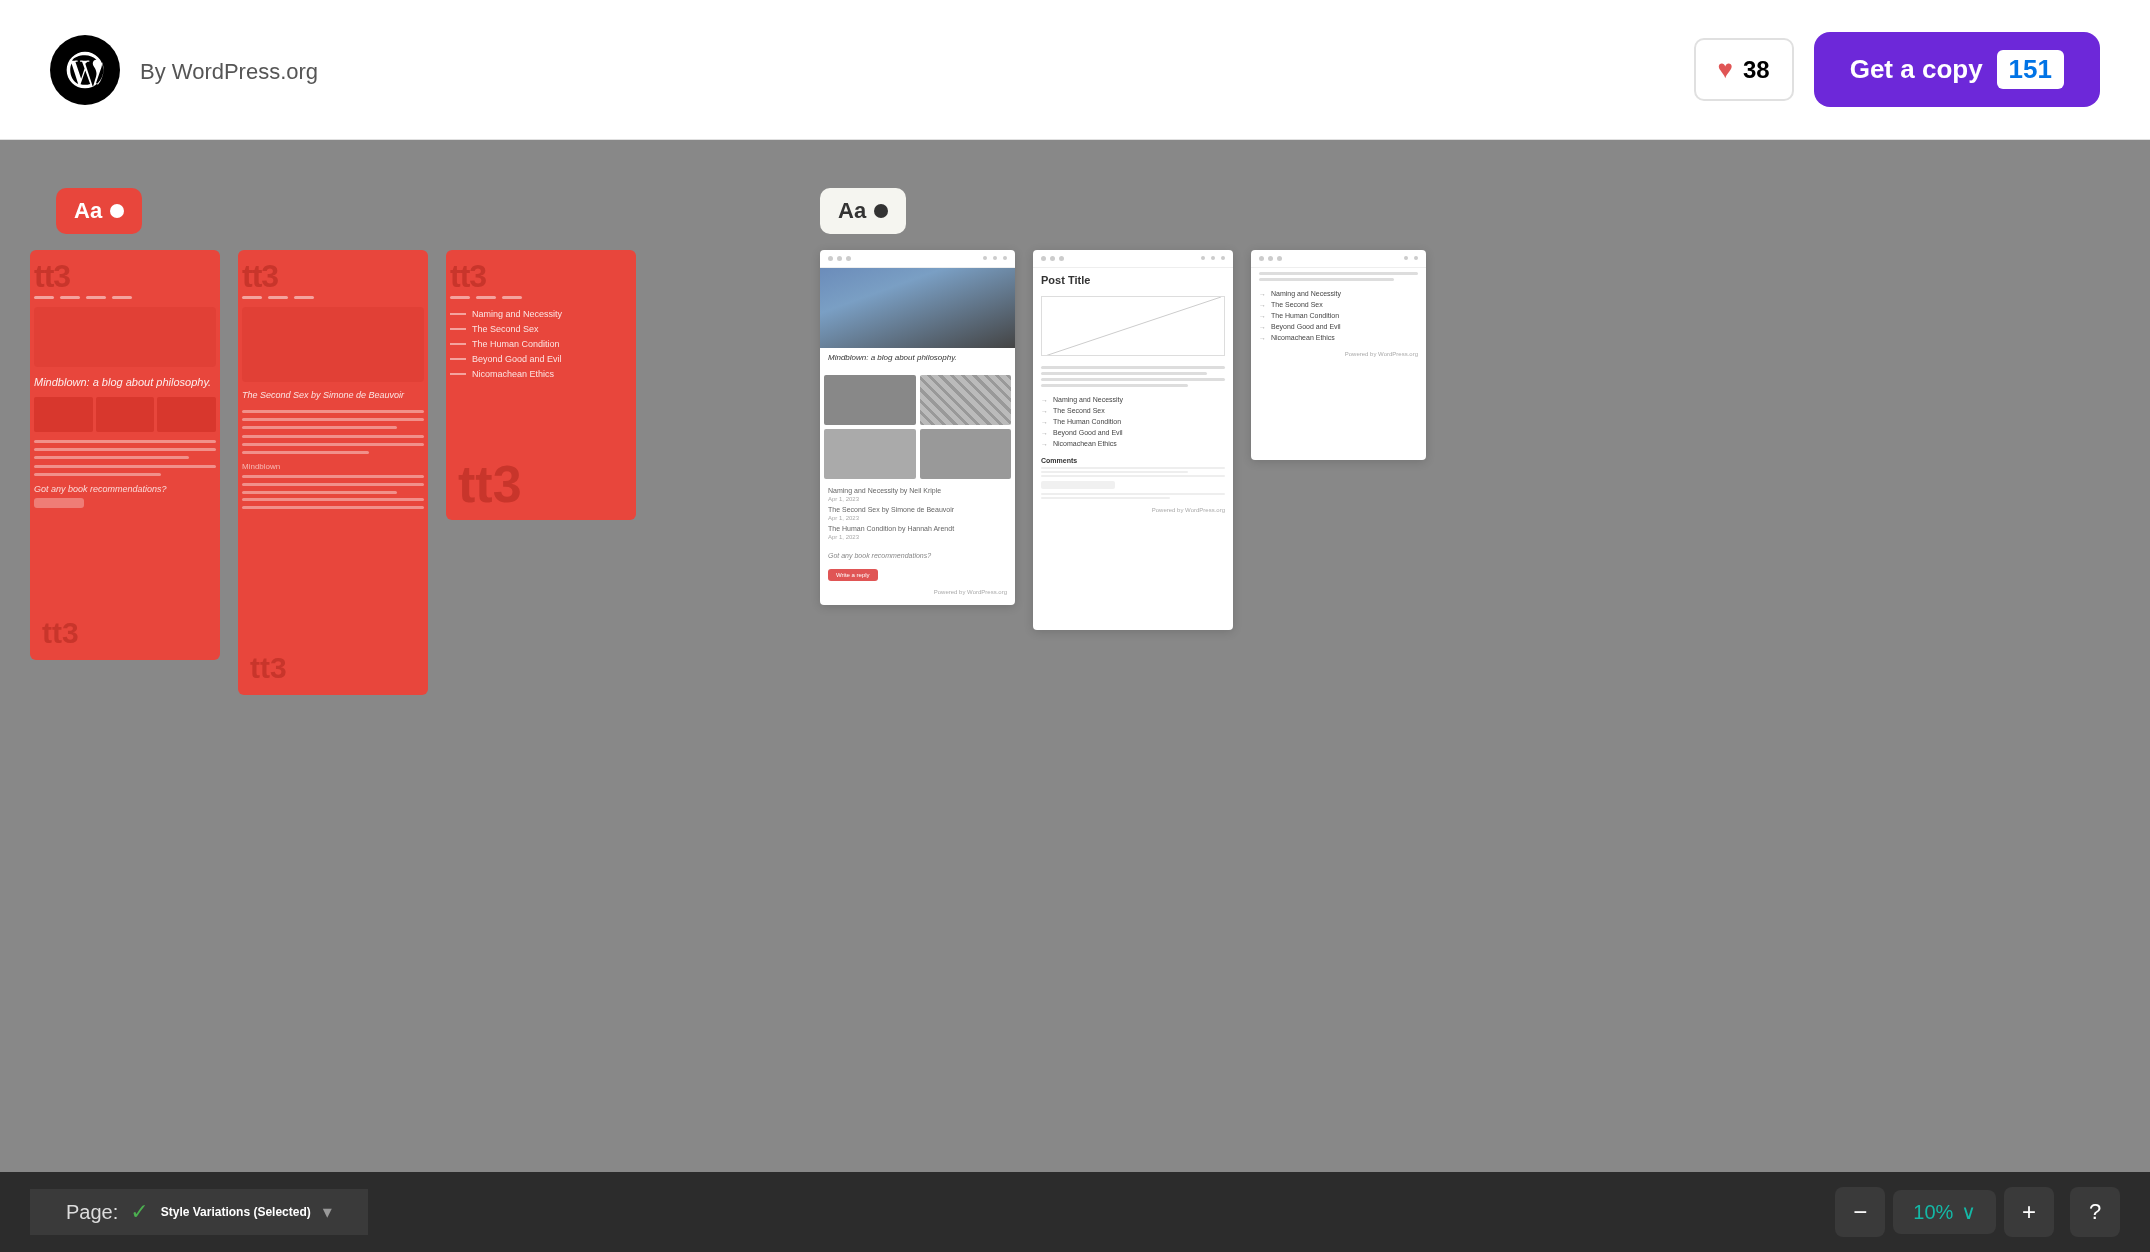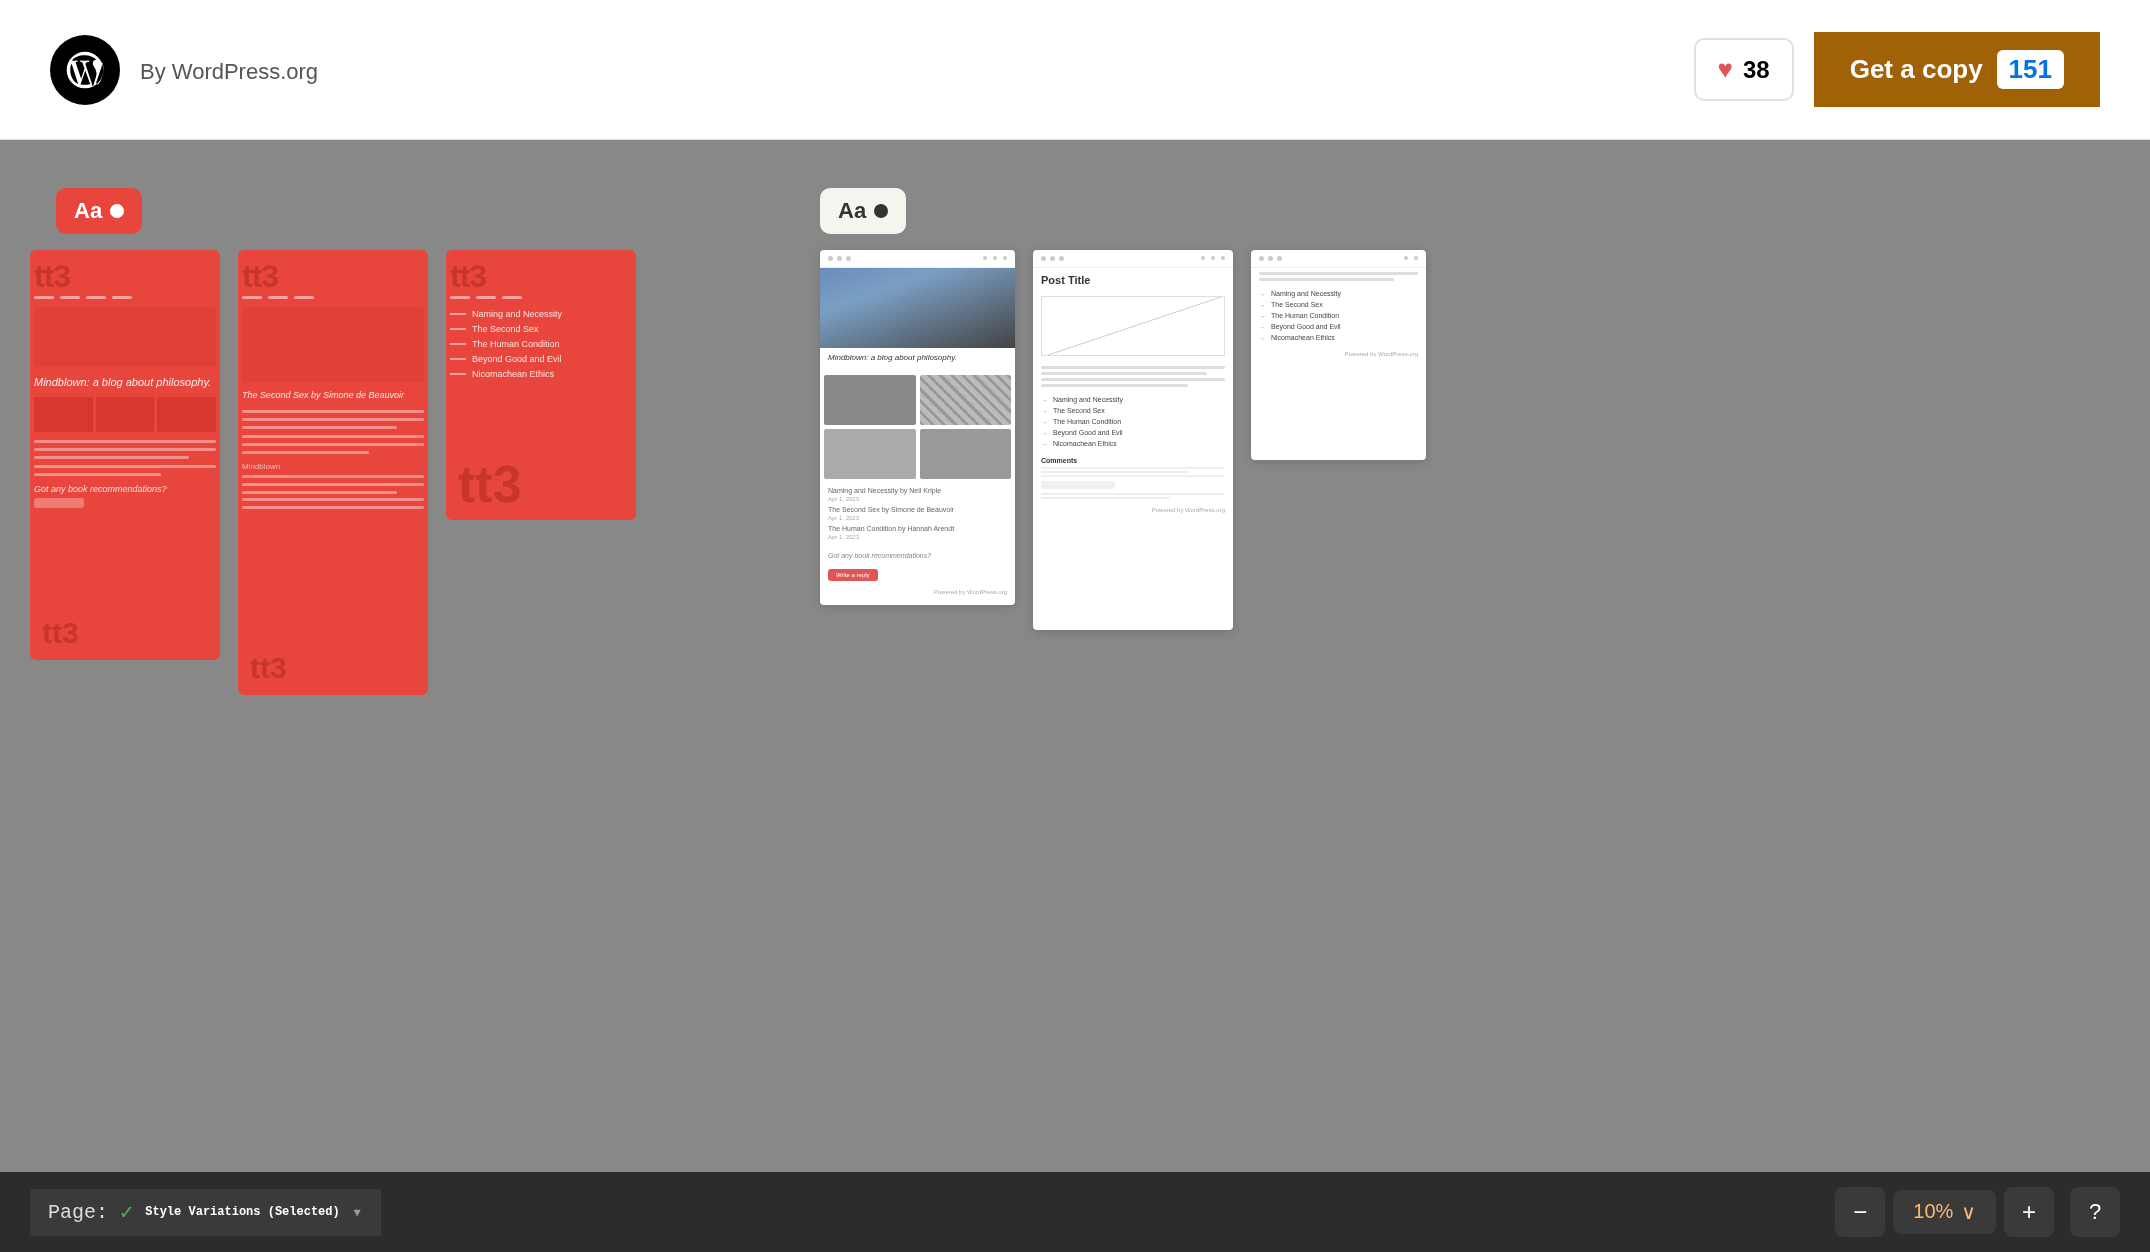--- a/index.html
+++ b/index.html
@@ -35,24 +35,24 @@
       border: 2px solid #e0e0e0;
       border-radius: 10px;
       padding: 14px 22px;
       font-size: 24px;
       font-weight: 600;
       cursor: pointer;
       background: #fff;
     }
     .heart-icon { color: #e05555; font-size: 26px; }
     .get-copy-btn {
-      background: #a16207;
+      background: #6d28d9;
       color: #fff;
       border: none;
-      border-radius: 0;
+      border-radius: 16px;
       padding: 18px 36px;
       font-size: 26px;
       font-weight: 700;
       cursor: pointer;
       display: flex; align-items: center; gap: 14px;
     }
     .get-copy-count {
       background: #fff;
       color: #0073e6;
       border-radius: 6px;
@@ -263,23 +263,22 @@
       padding: 0 30px;
       z-index: 100;
     }
 
     .page-selector {
       display: flex;
       align-items: center;
       gap: 12px;
       background: #3a3a3a;
       border-radius: 0;
-      padding: 10px 18px;
+      padding: 10px 36px;
       cursor: pointer;
-      font-family: Liberation Mono, monospace;
     }
     .page-label { color: #ddd; font-size: 20px; }
     .page-check { color: #4caf50; font-size: 22px; }
     .page-value { color: #ffffff; font-size: 12px; font-weight: 600; }
     .page-chevron { color: #999; font-size: 18px; }
 
     .zoom-controls {
       display: flex;
       align-items: center;
       gap: 8px;
@@ -289,25 +288,25 @@
       background: #3a3a3a;
       border: none;
       border-radius: 8px;
       color: #fff;
       font-size: 24px;
       cursor: pointer;
       display: flex; align-items: center; justify-content: center;
     }
     .zoom-value {
       background: #3a3a3a;
-      color: #fdba74;
+      color: #14b8a6;
       border-radius: 8px;
       padding: 10px 20px;
       font-size: 20px;
-      display: flex; gap: 8px;
+      display: flex; align-items: center; gap: 8px;
       cursor: pointer;
     }
     .help-btn {
       width: 50px; height: 50px;
       background: #3a3a3a;
       border: none;
       border-radius: 8px;
       color: #fff;
       font-size: 22px;
       cursor: pointer;

